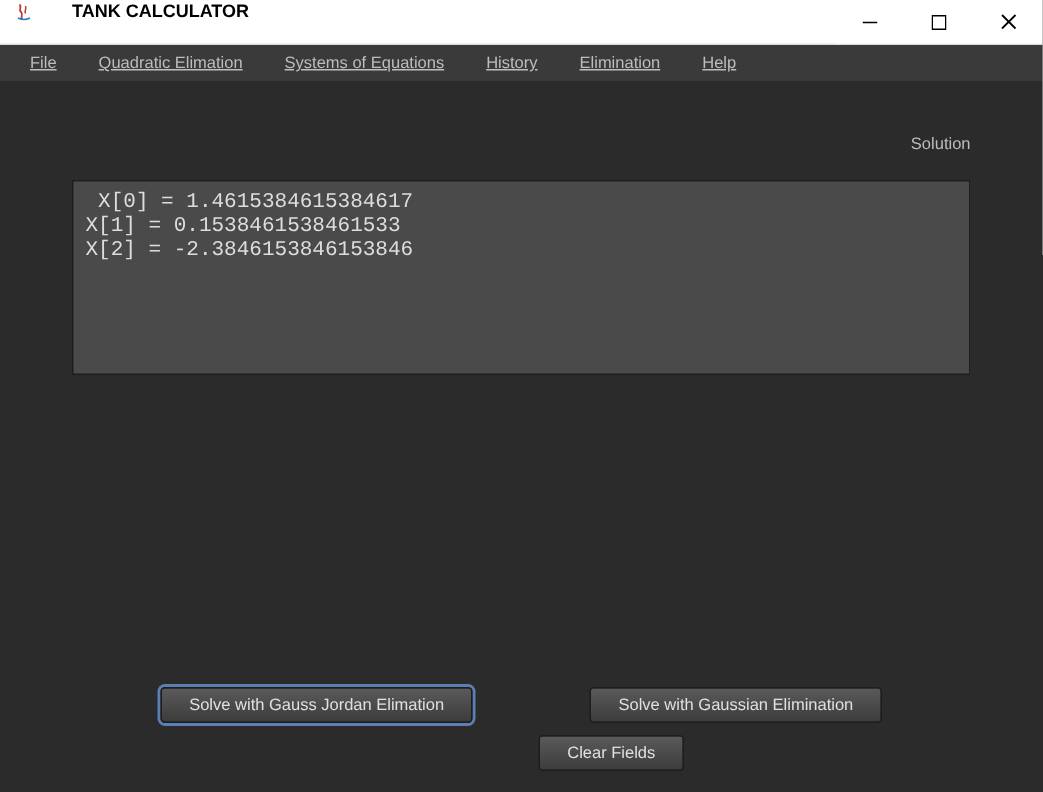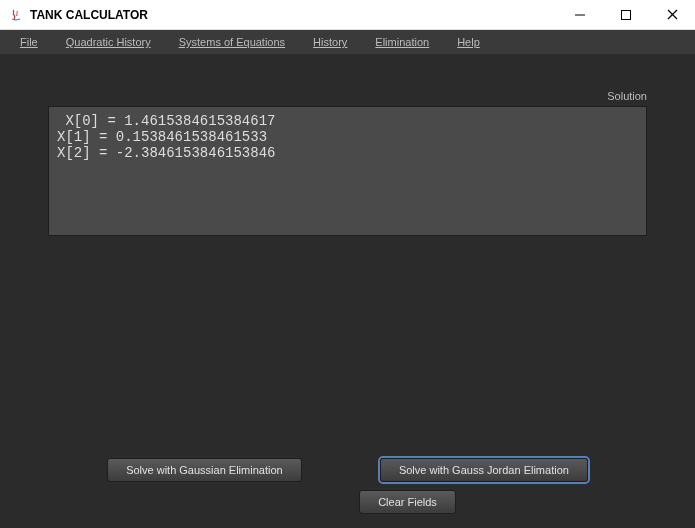--- a/index.html
+++ b/index.html
@@ -7,22 +7,22 @@
     width: 695px; height: 528px;
     font-family: "Segoe UI", Tahoma, sans-serif;
     background: #fff;
     overflow: hidden;
     font-size: 12px;
   }
   .titlebar {
     height: 30px;
     background: #fff;
     display: flex;
-    align-items: center;
     border-bottom: 1px solid #ddd;
+    gap: 18px;
   }
   .titlebar-icon {
     width: 16px; height: 16px;
     margin: 0 6px 0 8px;
     display: inline-flex;
     align-items: center;
     justify-content: center;
   }
   .titlebar-title {
     font-weight: bold;
@@ -83,21 +83,21 @@
     font-size: 14px;
     padding: 6px 8px;
     resize: none;
     outline: none;
     white-space: pre;
     overflow: auto;
   }
   .top-row .textarea { height: 145px; }
   .solution-col { margin-top: 6px; }
   .solution-col .panel-label { text-align: right; }
-  .solution-col .textarea { height: 130px; }
+  .solution-col .textarea { height: 130px; margin-top: 14px; }
   .button-row {
     display: flex;
     justify-content: space-around;
     margin-top: 14px;
     padding: 0 20px;
   }
   .button-row2 {
     display: flex;
     justify-content: center;
     margin-top: 8px;
@@ -144,36 +144,36 @@
         <svg width="11" height="11">
           <line x1="1" y1="1" x2="10" y2="10" stroke="#000" stroke-width="1.2"></line>
           <line x1="10" y1="1" x2="1" y2="10" stroke="#000" stroke-width="1.2"></line>
         </svg>
       </div>
   </div>
 </div>
 
 <div class="menubar">
   <div class="menu-item">File</div>
-  <div class="menu-item">Quadratic History</div>
+  <div class="menu-item">Quadratic Elimation</div>
   <div class="menu-item">Systems of Equations</div>
   <div class="menu-item">History</div>
   <div class="menu-item">Elimination</div>
   <div class="menu-item">Help</div>
 </div>
 
 <div class="content">
 
   <div class="panel-col solution-col">
     <div class="panel-label">Solution</div>
     <textarea class="textarea" spellcheck="false" readonly="" style=""> X[0] = 1.4615384615384617
 X[1] = 0.1538461538461533
 X[2] = -2.3846153846153846</textarea>
   </div>
 
   <div class="button-row">
+    <button class="btn focused">Solve with Gauss Jordan Elimation</button>
     <button class="btn">Solve with Gaussian Elimination</button>
-    <button class="btn focused">Solve with Gauss Jordan Elimation</button>
   </div>
   <div class="button-row2">
     <button class="btn">Clear Fields</button>
   </div>
 </div>
 
 </body></html>

